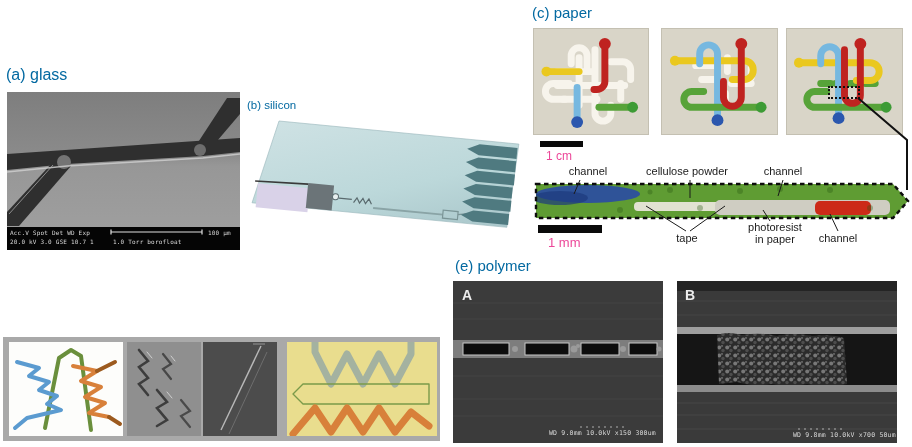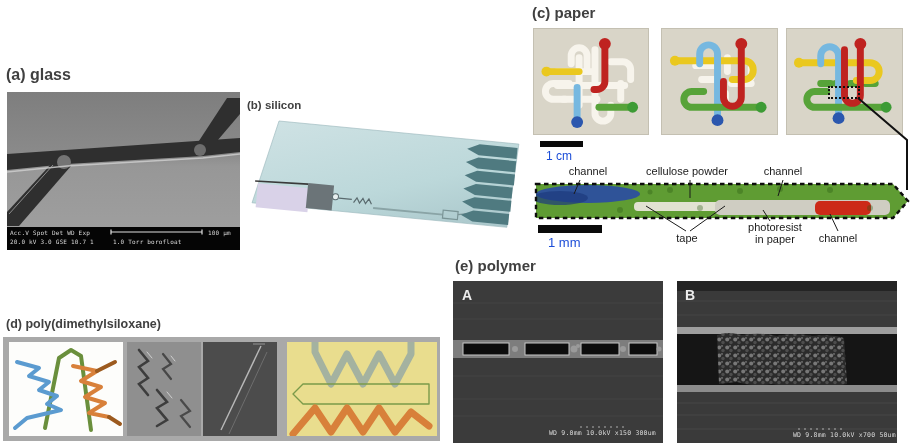--- a/index.html
+++ b/index.html
@@ -1,21 +1,21 @@
 <!DOCTYPE html>
 <html><head>
 <meta charset="utf-8">
 <style>
   html,body{margin:0;padding:0;background:#fff;}
   #canvas{position:relative;width:912px;height:447px;background:#fff;overflow:hidden;
           font-family:"Liberation Sans", sans-serif;color:#111;}
   .abs{position:absolute;}
-  .ptitle{font-weight:bold;color:#404040;white-space:nowrap;}
+  .ptitle{font-weight:normal;color:#0369a1;white-space:nowrap;}
   .anno{font-size:11px;color:#1a1a1a;text-align:center;white-space:nowrap;}
-  .scaletxt{font-size:12px;color:#1d4ed8;text-align:center;}
+  .scaletxt{font-size:12px;color:#ec4899;text-align:center;}
   .bar{background:#0a0a0a;}
   .semtxt{font-family:"DejaVu Sans Mono", monospace;color:#d8d8d8;font-size:6.5px;white-space:nowrap;letter-spacing:0.2px;}
   .subletter{color:#ededed;font-size:14px;font-weight:bold;font-family:"Liberation Sans",sans-serif;}
   .paper-square{background:#d9d5c8;box-shadow:inset 0 0 0 1px #c4c0b2;}
   .dashedbox{border:2px dotted #111;background:transparent;}
 </style>
 </head>
 <body>
 
 <div id="canvas">
@@ -205,21 +205,20 @@
   </svg>
 
   <div class="abs anno" style="left:662px;top:232px;width:50px;">tape</div>
   <div class="abs anno" style="left:742px;top:221px;width:66px;">photoresist</div>
   <div class="abs anno" style="left:742px;top:233px;width:66px;">in paper</div>
   <div class="abs anno" style="left:810px;top:232px;width:56px;">channel</div>
 
   <div class="abs bar" style="left:538px;top:225px;width:64px;height:8px;"></div>
   <div class="abs scaletxt" style="left:548px;top:235px;font-size:13px;">1 mm</div>
 
-  <div class="abs ptitle" style="left:6px;top:317px;font-size:12.5px;">(d) poly(dimethylsiloxane)</div>
 
   <div class="abs" style="left:3px;top:337px;width:437px;height:104px;background:#a9a9a9;">
 
     <svg class="abs" style="left:6px;top:5px;background:#fdfdfb;" width="114" height="94" viewBox="0 0 114 94">
       <g fill="none" stroke-linecap="round" stroke-linejoin="round">
         <path d="M36,86 L50,16 L62,8 L72,14 L82,88" stroke="#6a8f3c" stroke-width="4"></path>
         <path d="M8,20 L30,26 L20,34 L40,40 L30,48 L48,54 L38,62 L52,68 L18,76 L6,86" stroke="#5b9bd0" stroke-width="4"></path>
         <path d="M64,24 L88,29 L72,39 L92,45 L76,55 L96,61 L80,71 L100,75" stroke="#d8803a" stroke-width="4"></path>
         <path d="M88,29 L106,20 M100,75 L111,82" stroke="#9c5a1e" stroke-width="4"></path>
       </g>

